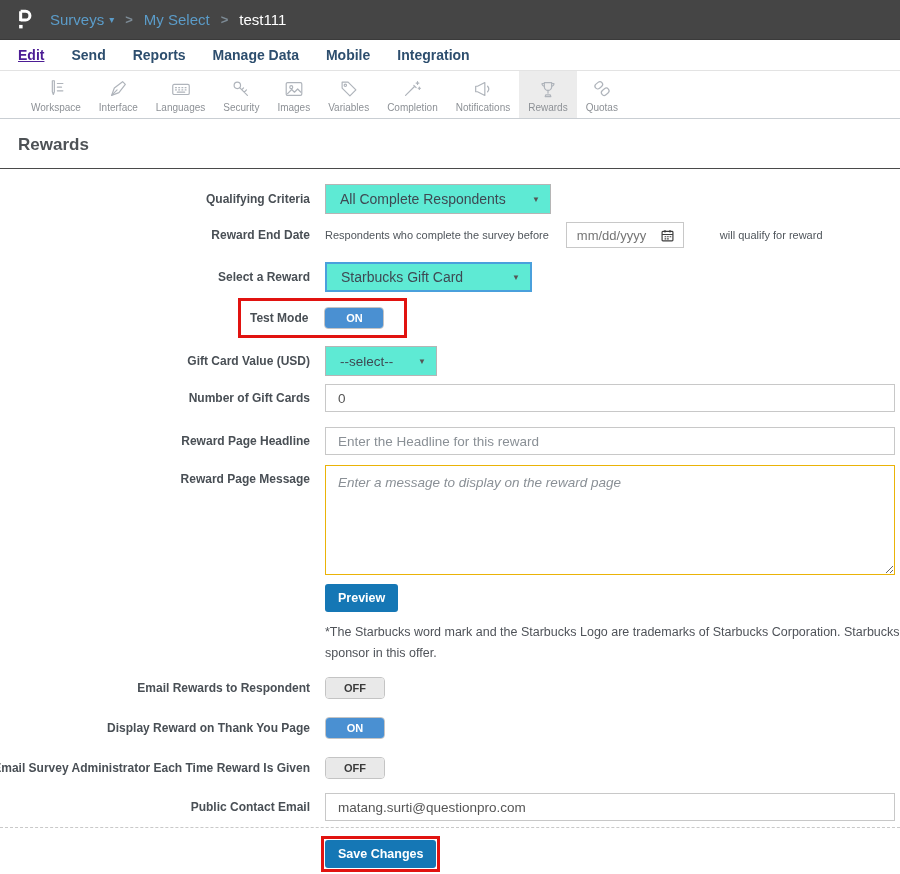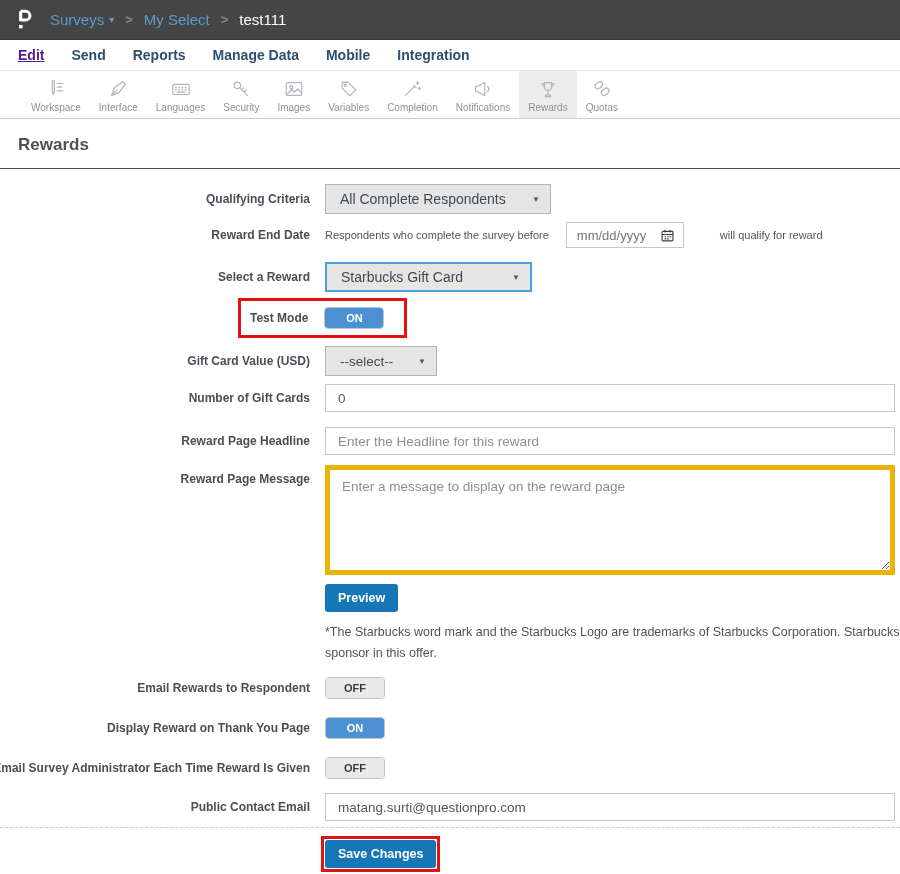--- a/index.html
+++ b/index.html
@@ -38,21 +38,21 @@
 
   
   .content { padding-top:15px; }
   .row { display:grid; grid-template-columns:310px 1fr; column-gap:15px;
     align-items:center; }
   .row.top { align-items:start; }
   .lbl { justify-self:end; white-space:nowrap; font-size:12px; font-weight:700;
     color:#494f55; }
   .row.top .lbl { padding-top:7px; }
 
-  .sel { height:30px; border:1px solid #b5b5b5; background:#e5e5e5; display:flex;
+  .sel { height:30px; border:1px solid #b5b5b5; background:#5eead4; display:flex;
     align-items:center; justify-content:space-between; padding:0 10px 0 14px;
     font-size:14px; color:#3e4953; cursor:pointer; }
   .caret { font-size:8px; color:#555; margin-left:8px; }
 
   .txt { height:28px; border:1px solid #c8c8c8; background:#fff; width:570px;
     padding:0 12px; font-size:13.5px; color:#555;
     font-family:"Liberation Sans", sans-serif; }
   .txt::placeholder, textarea::placeholder { color:#8a9096; opacity:1; }
 
   .inline-note { font-size:11px; color:#4f555b; }
@@ -71,23 +71,23 @@
     font-size:11px; font-weight:700; }
   .toggle.on .fill { background:#4a90d2; color:#fff; }
   .toggle.off .fill { background:#e9e9e9; color:#3b3b3b; }
   .toggle .knob { width:25px; background:#fff; flex:0 0 auto; }
   .toggle.on .knob { border-left:1px solid #c4c4c4; border-radius:0 3px 3px 0; }
   .toggle.off .knob { border-right:1px solid #c4c4c4; border-radius:3px 0 0 3px; }
 
   .redbox-testmode { margin-left:238px; display:inline-flex; align-items:center;
     gap:16px; border:3px solid #e11310; padding:6px 20px 6px 9px; }
 
-  textarea.msg { width:570px; height:110px; border:5px solid #eab308;
+  textarea.msg { width:570px; height:110px; border:1px solid #eab308;
     padding:9px 12px; font-size:13.5px; color:#555; resize:both;
-    font-family:"Liberation Sans", sans-serif; }
+    font-family:"Liberation Sans", sans-serif;font-style:italic; }
 
   .btn { background:#1577b5; color:#fff; border:none; border-radius:3px;
     font-size:12.5px; font-weight:700; padding:7px 13px; cursor:pointer;
     font-family:"Liberation Sans", sans-serif; }
 
   .disclaimer { font-size:12.5px; color:#4f5359; line-height:1.65; }
   .disclaimer .l1 { white-space:nowrap; }
 
   .helper { display:flex; align-items:center; gap:6px; margin-top:6px;
     font-size:12.5px; color:#43484d; }

